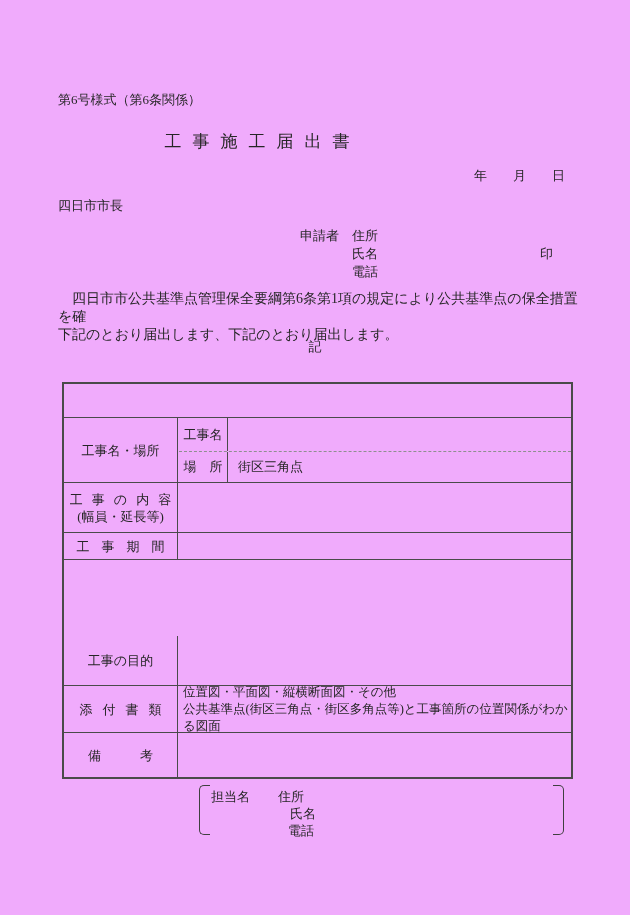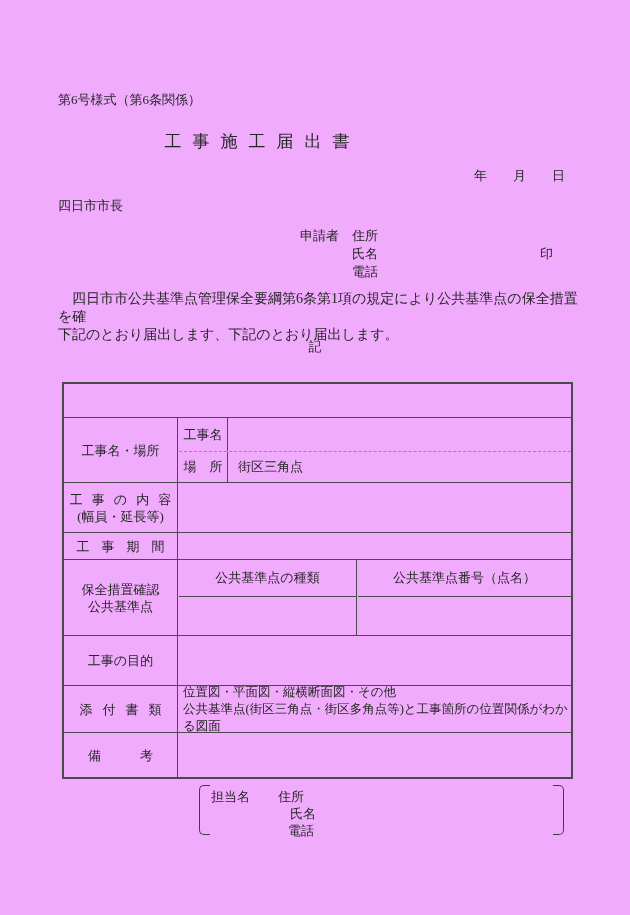--- a/index.html
+++ b/index.html
@@ -150,34 +150,20 @@
       </div>
       <div class="content left-flex"></div>
     </div>
 
     <div class="trow r4">
       <div class="lcell">
         <span class="ls12">工事期間</span>
       </div>
     </div>
 
-    <div class="trow r5">
-      <div class="lcell">
-        <span>保全措置確認</span>
-        <span>公共基準点</span>
-      </div>
-      <div class="bm-left">
-        <div class="bm-header">公共基準点の種類</div>
-        <div class="bm-value"></div>
-      </div>
-      <div class="bm-right">
-        <div class="bm-header">公共基準点番号（点名）</div>
-        <div class="bm-value"></div>
-      </div>
-    </div>
 
     <div class="trow r6">
       <div class="lcell">
         <span>工事の目的</span>
       </div>
       <div class="content left-flex"></div>
     </div>
 
     <div class="trow r7">
       <div class="lcell">

